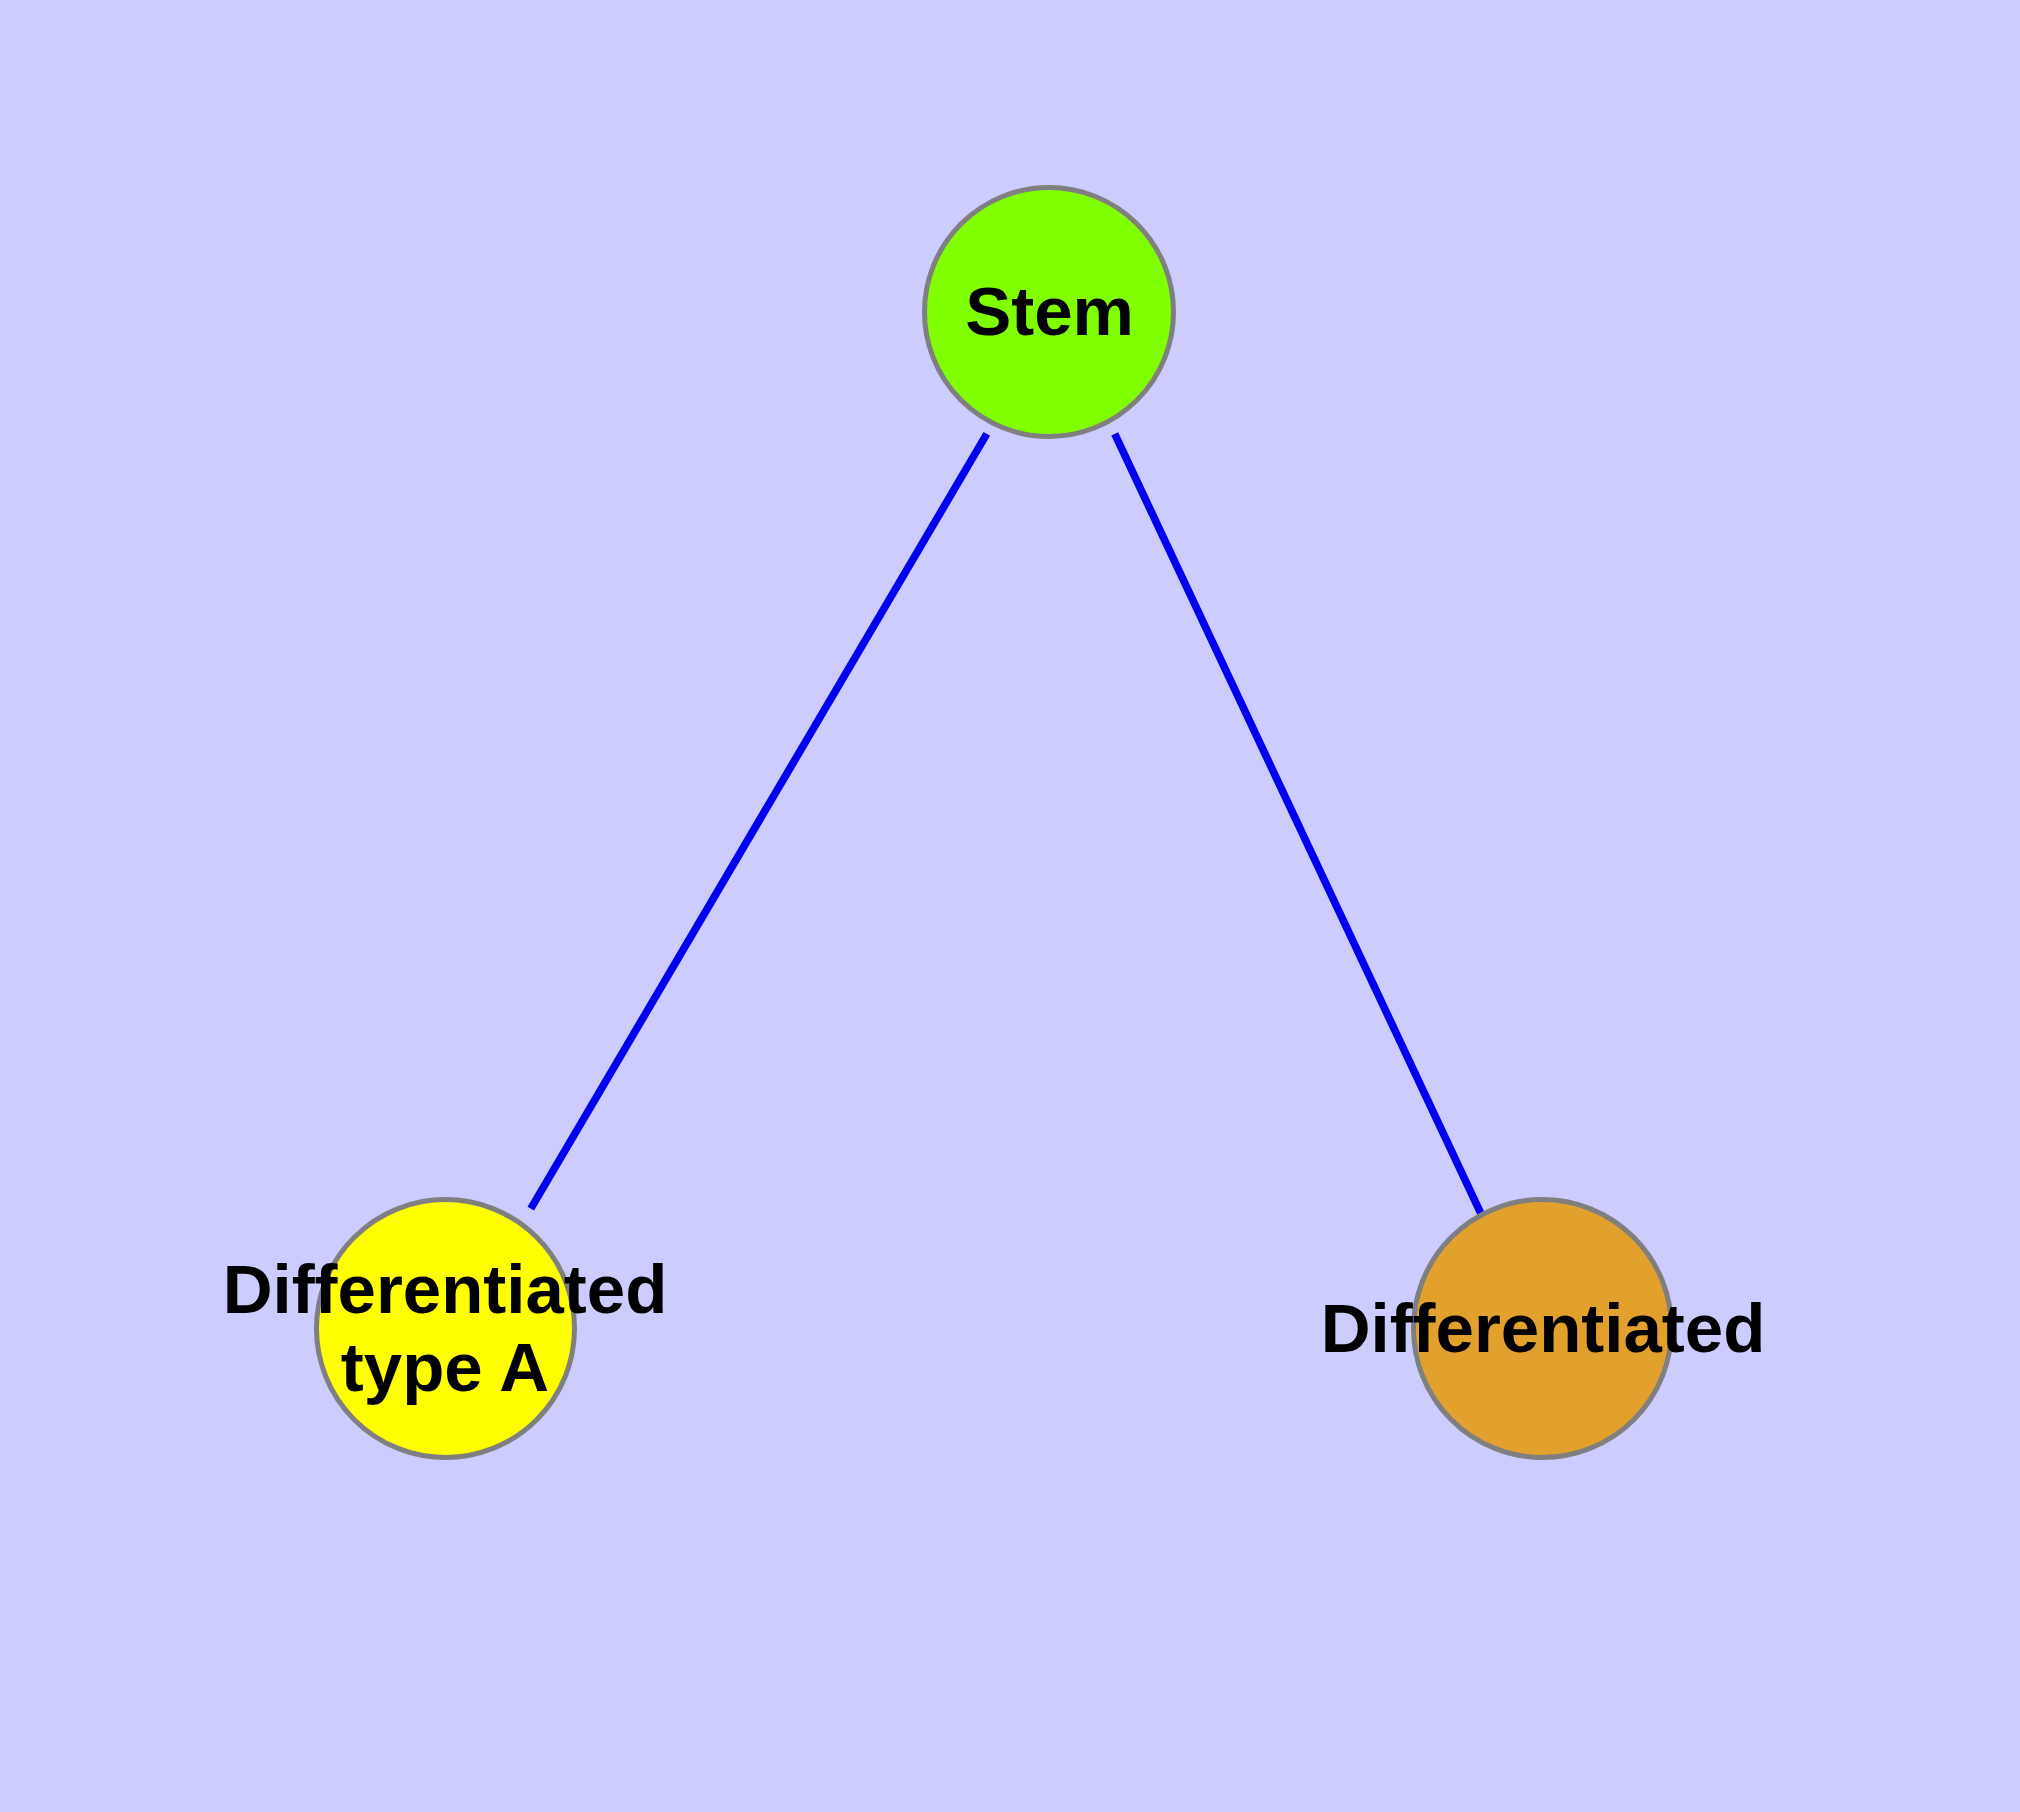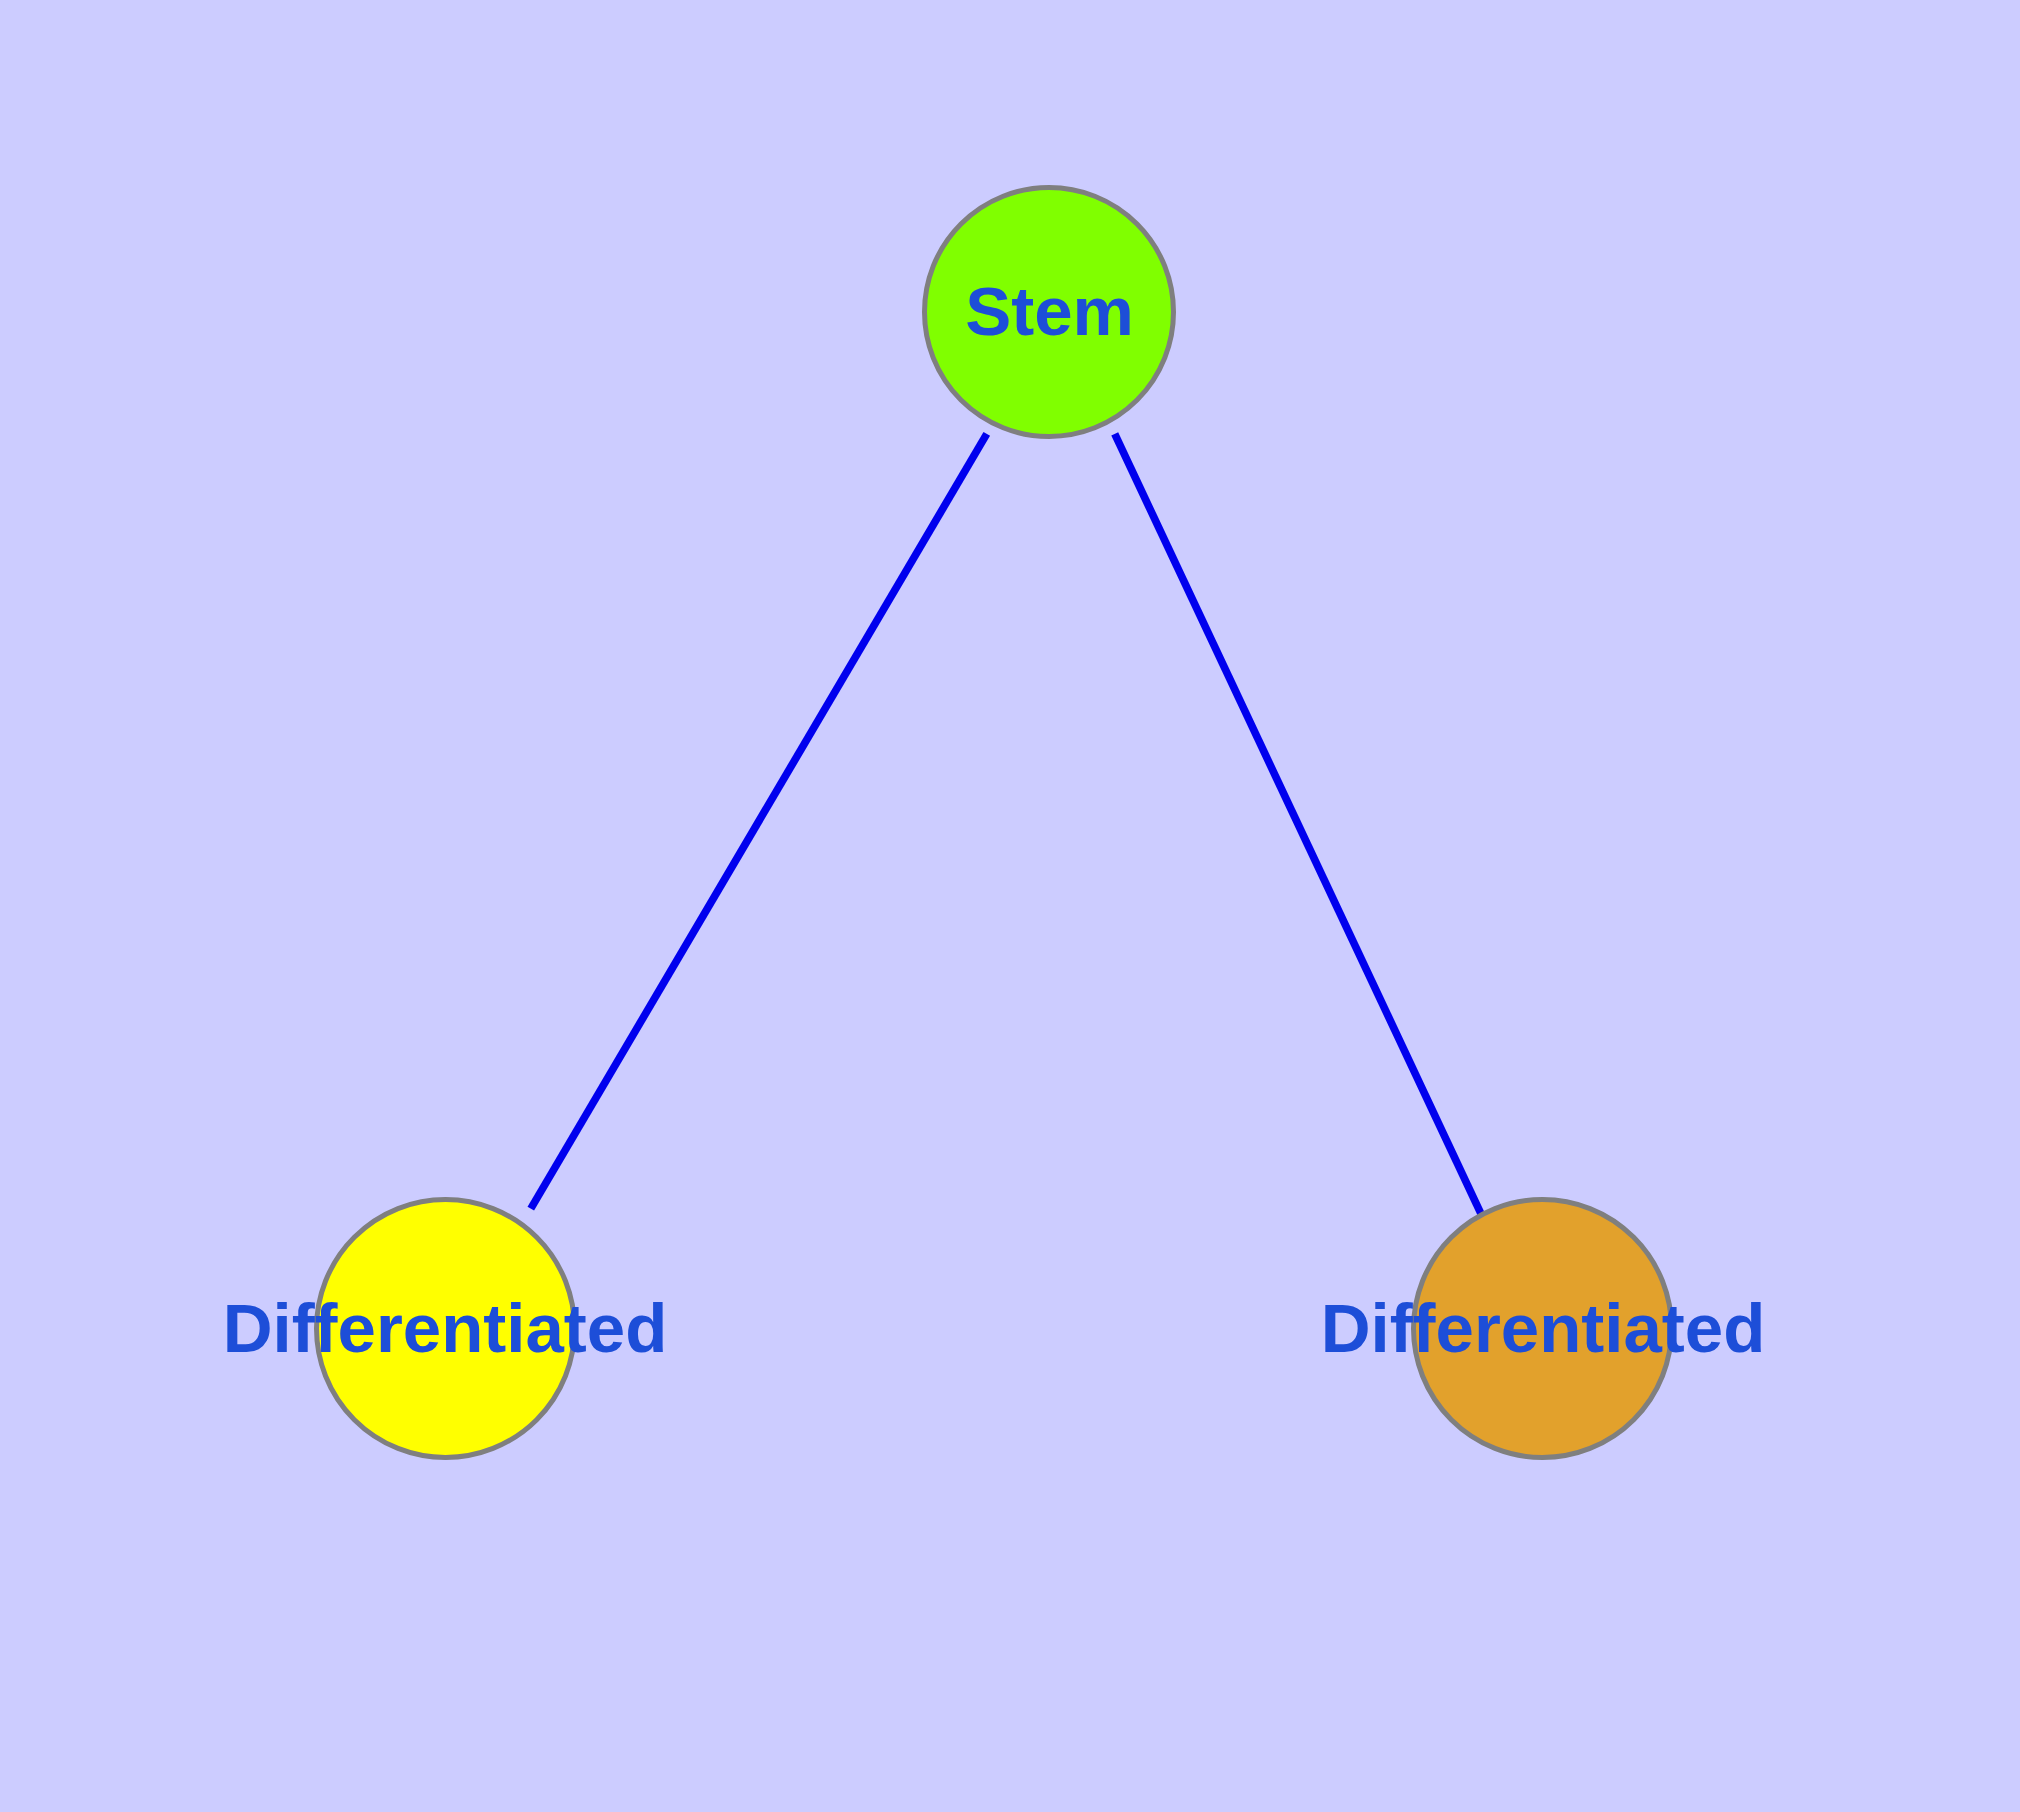--- a/index.html
+++ b/index.html
@@ -53,21 +53,21 @@
     height: 263px;
     background: #e2a12c;
   }
   .node-label {
     position: absolute;
     display: flex;
     flex-direction: column;
     align-items: center;
     justify-content: center;
     text-align: center;
-    color: #1d4ed8;
+    color: #000000;
     font-weight: bold;
     white-space: nowrap;
     pointer-events: none;
     line-height: 1.12;
   }
   #label-stem {
     left: 795px;
     top: 227px;
     width: 509px;
     height: 170px;
@@ -103,20 +103,21 @@
   <div class="node" id="node-stem"></div>
   <div class="node" id="node-diff-a"></div>
   <div class="node" id="node-diff-b"></div>
 
   <div class="node-label" id="label-stem">
     <span>Stem</span>
   </div>
 
   <div class="node-label" id="label-diff-a">
     <span>Differentiated</span>
+    <span>type A</span>
   </div>
 
   <div class="node-label" id="label-diff-b">
     <span>Differentiated</span>
   </div>
 
 </div>
 
 
 </body></html>

